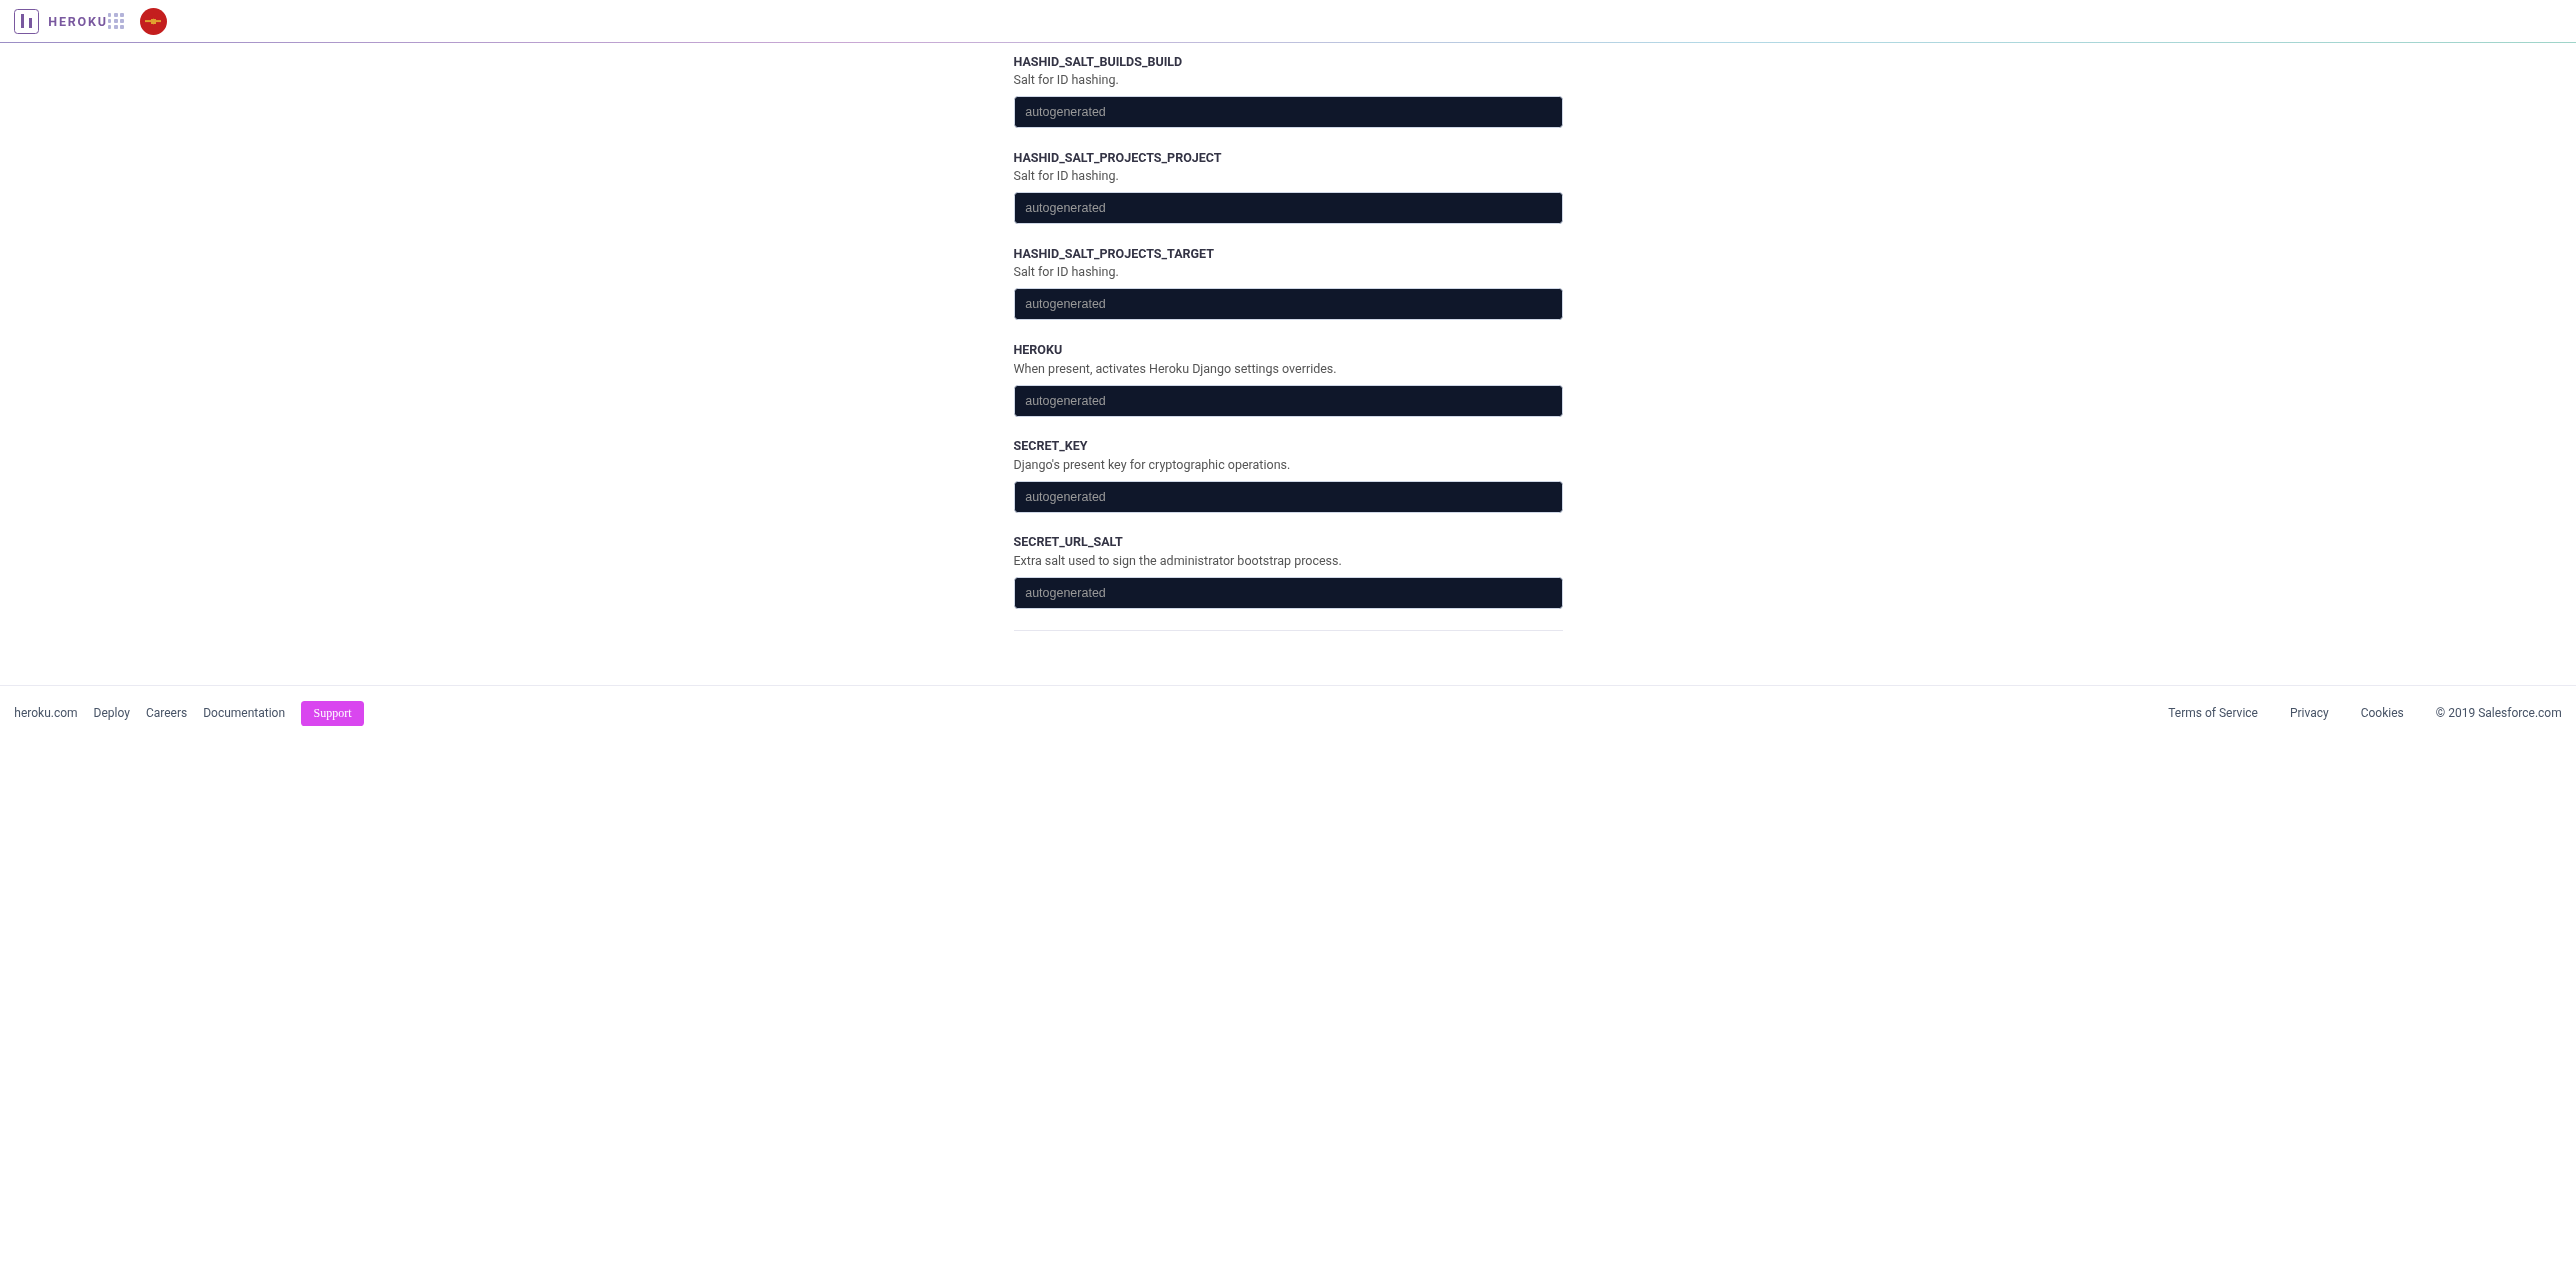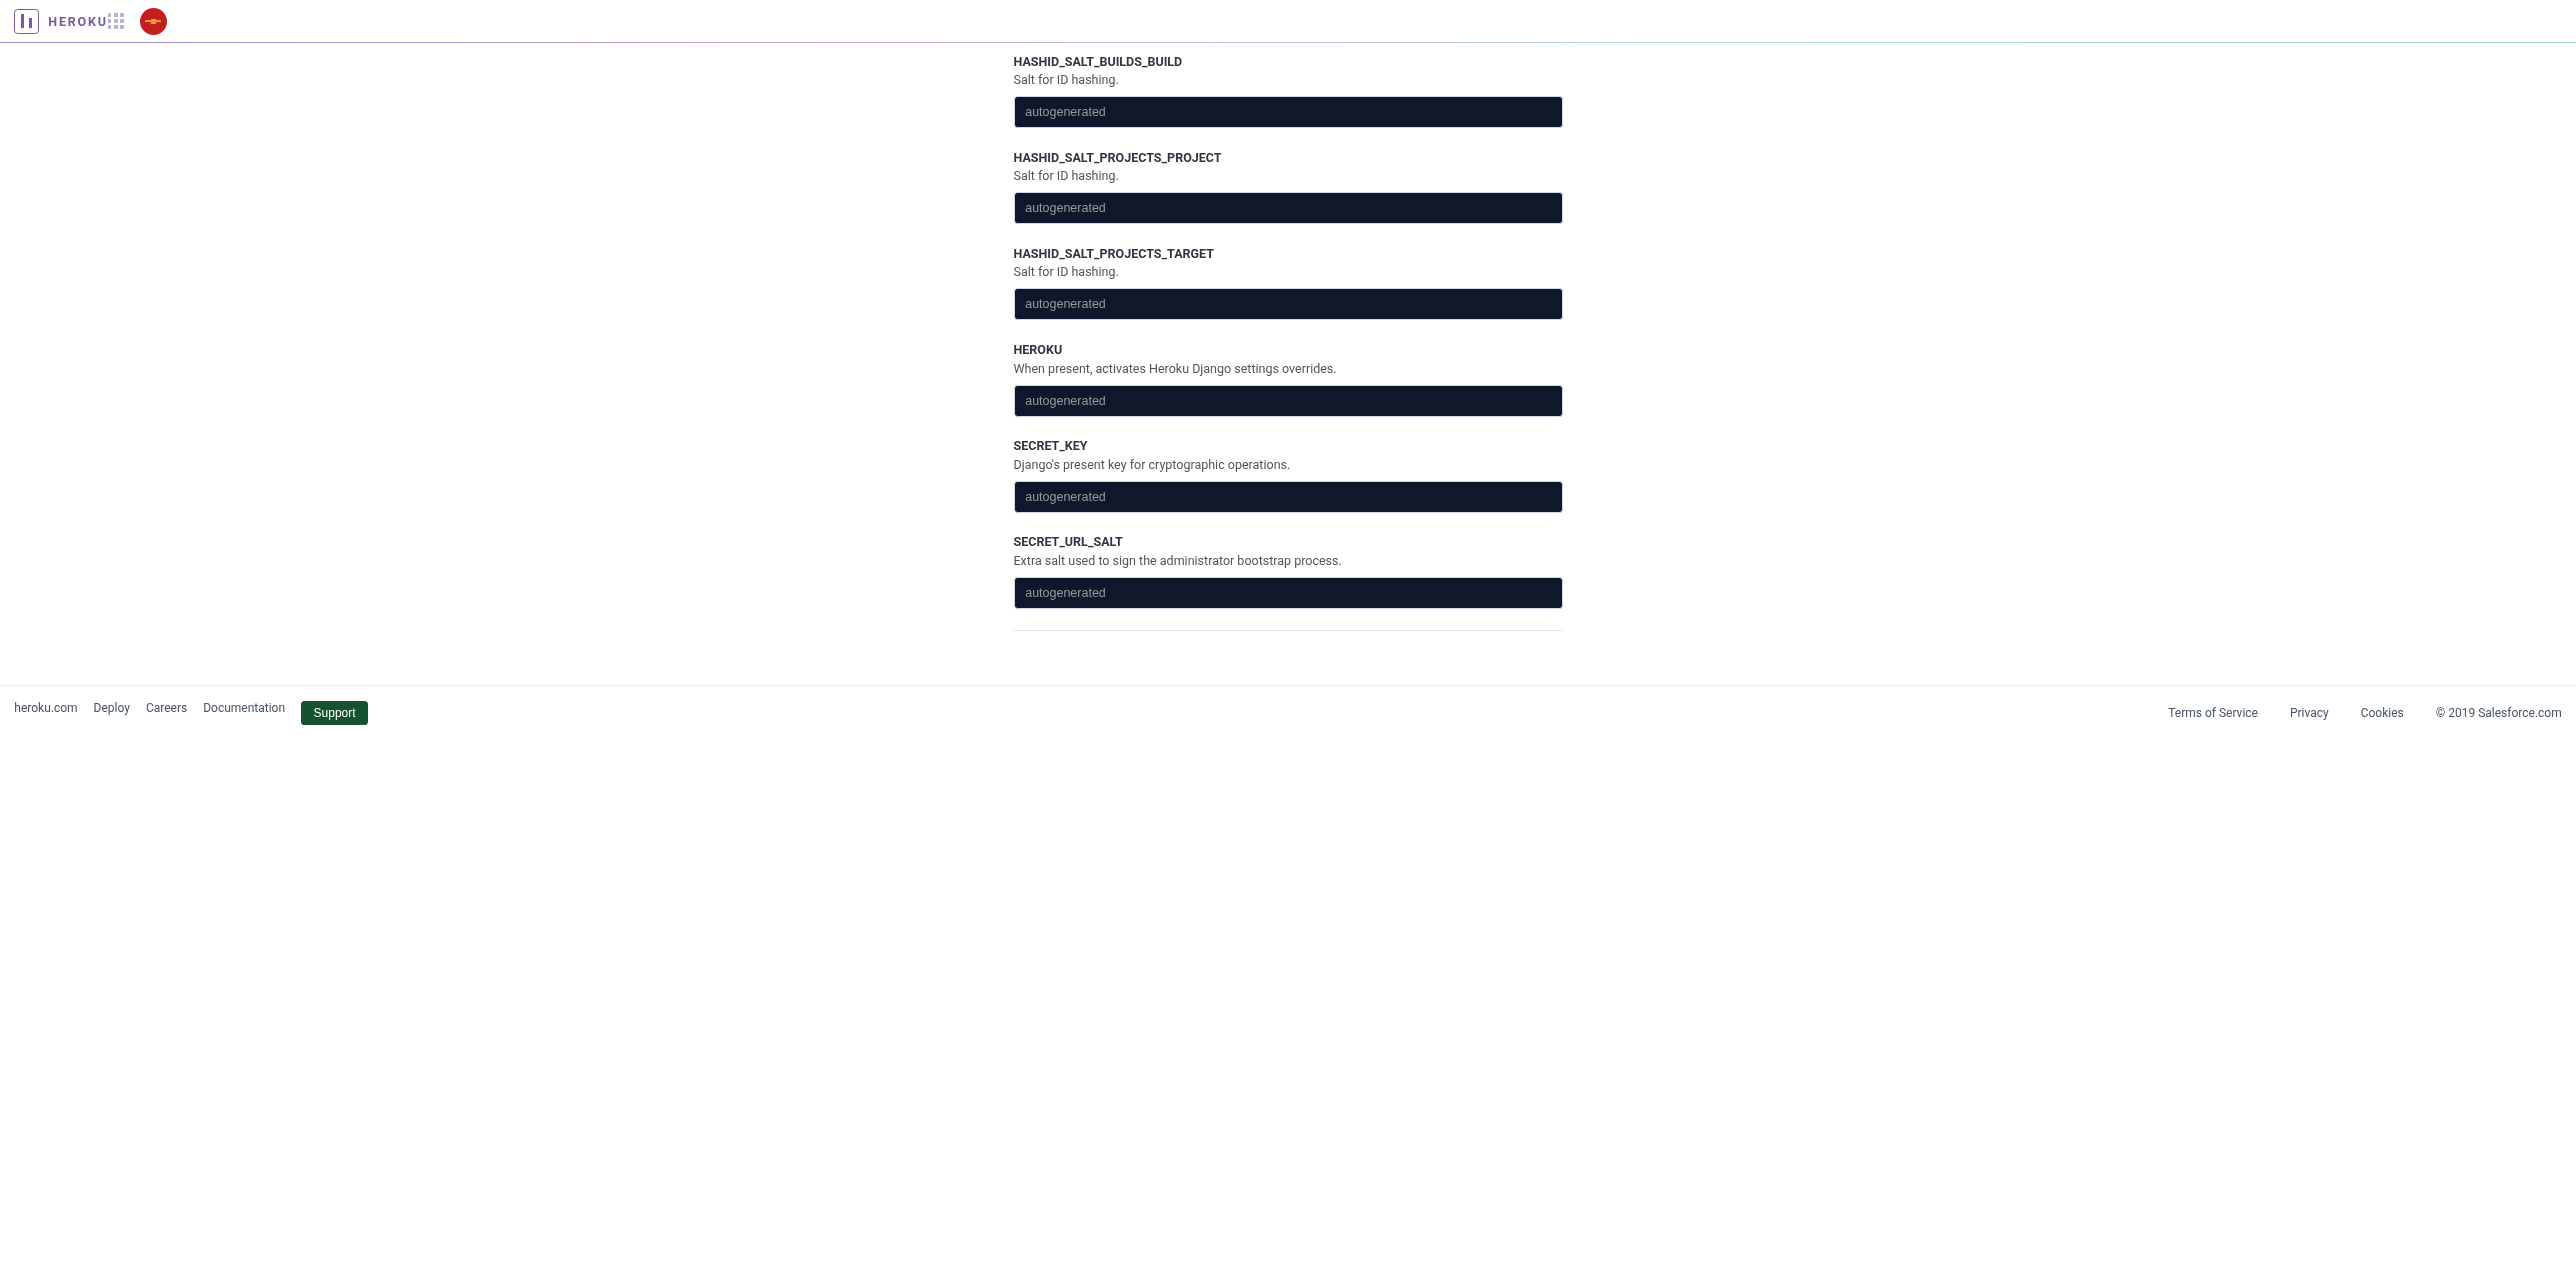--- a/index.html
+++ b/index.html
@@ -202,37 +202,39 @@
       padding: 14.3px;
       display: flex;
       justify-content: space-between;
       align-items: center;
       font-size: 12px;
       margin-top: 0;
     }
     
     .footer-left {
       display: flex;
+      align-items: center;
       gap: 16px;
     }
     
     .footer-link {
       color: #475366;
       text-decoration: none;
       cursor: pointer;
     }
     
     .support-button {
-      background: #14532d;
+      background: #d946ef;
       color: white;
       border: none;
       padding: 5.4px 12.5px;
       border-radius: 3.6px;
       font-size: 12px;
       cursor: pointer;
+      font-family: Liberation Serif, serif;
     }
     
     .footer-right {
       display: flex;
       align-items: center;
       gap: 32px;
       color: #475366;
     }
     
     .copyright {

